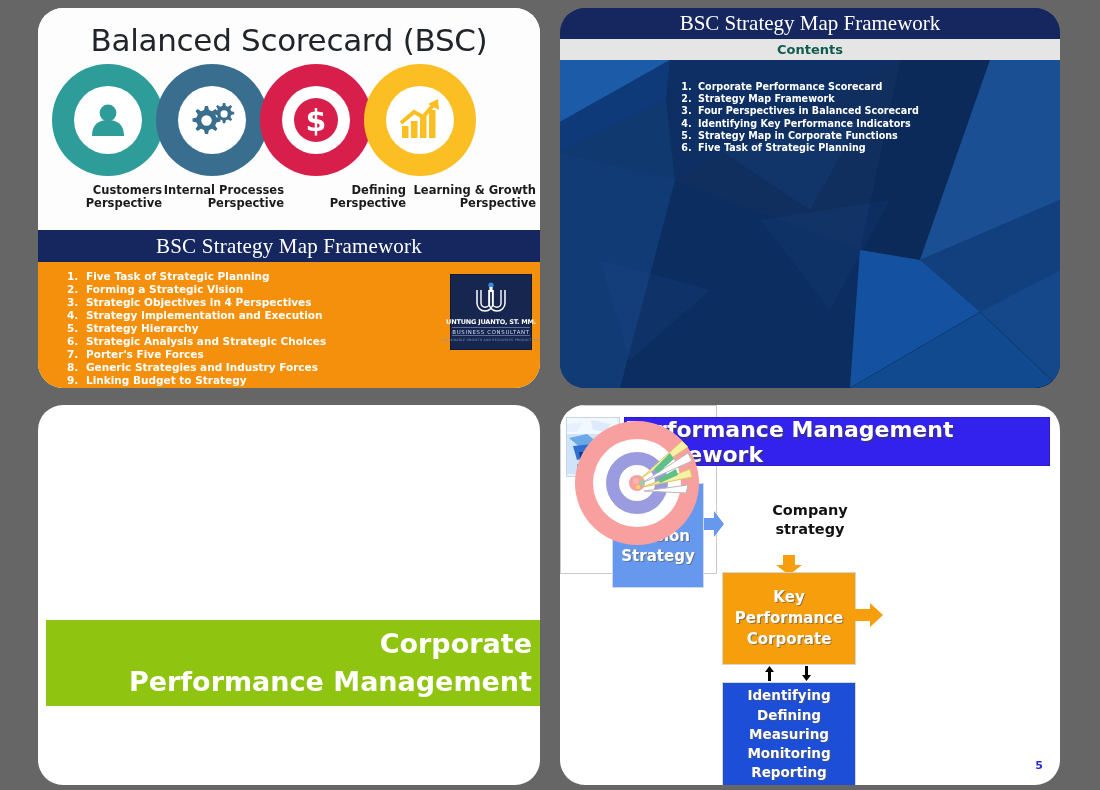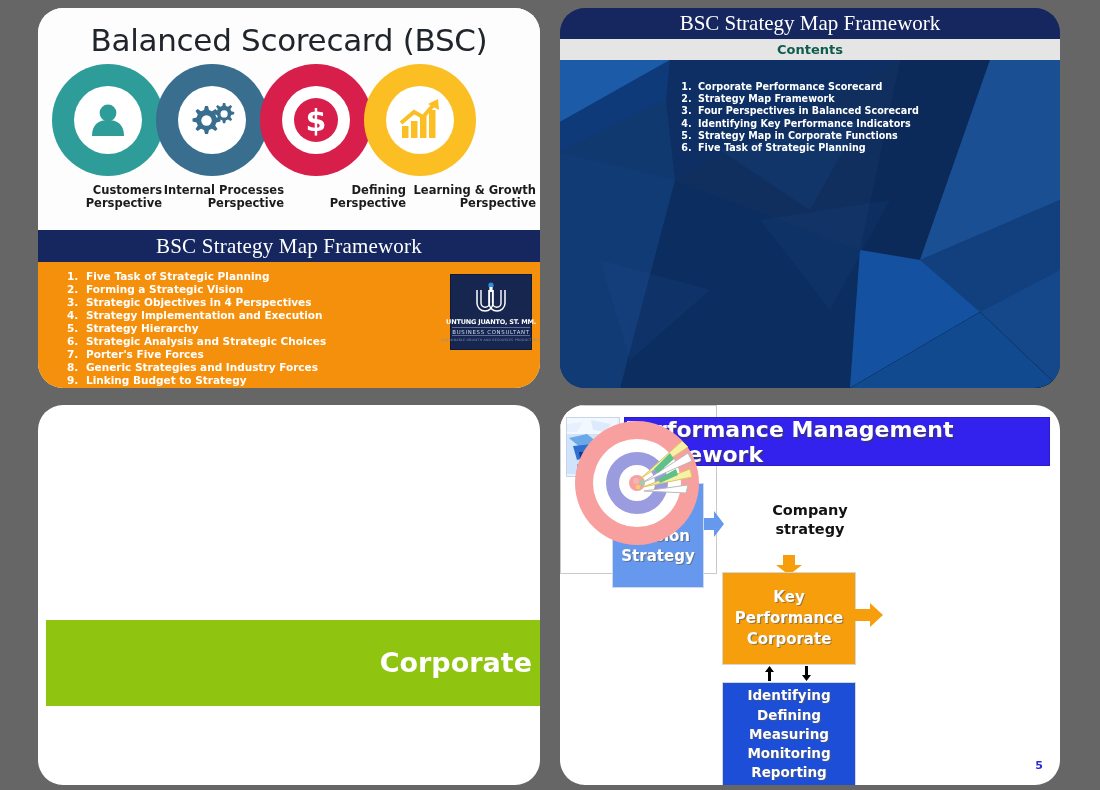--- a/index.html
+++ b/index.html
@@ -316,20 +316,21 @@
         <li>Strategy Map in Corporate Functions</li>
         <li>Five Task of Strategic Planning</li>
       </ol>
     </div>
 
   </div>
 
   <div class="slide" id="slide-cpm">
     <div class="green-band">
       <div class="gl">Corporate</div>
+      <div class="gl">Performance Management</div>
     </div>
   </div>
 
   <div class="slide" id="slide-pmf">
 
     <div class="worldmap">
       <svg width="50" height="56" viewBox="0 0 50 56" preserveAspectRatio="none">
         <rect width="50" height="56" fill="#f2f8ff"></rect>
         <rect x="0" y="16" width="50" height="40" fill="#cfe4fa"></rect>
         <polygon points="2,20 20,16 30,24 14,30" fill="#6aa8e8"></polygon>

